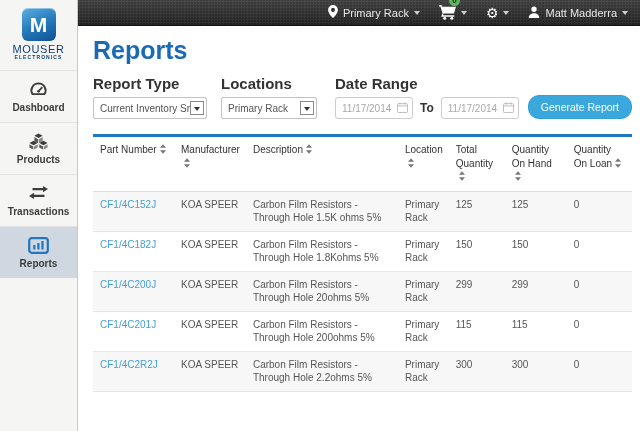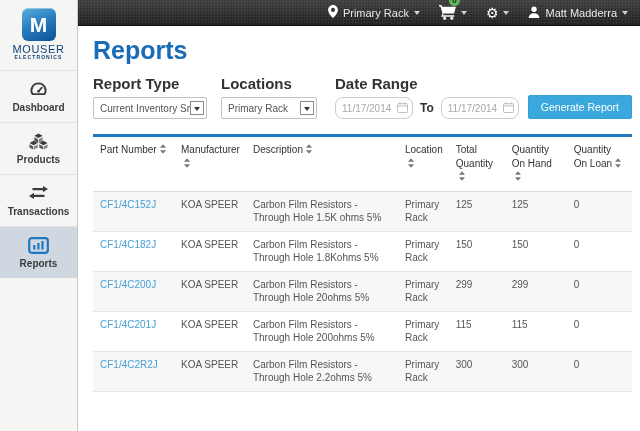--- a/index.html
+++ b/index.html
@@ -57,27 +57,27 @@
   .fgroup{margin-right:12px;}
   .flabel{display:block;font-size:15px;font-weight:bold;color:#333;margin-bottom:5px;}
   .select{height:22px;border:1px solid #c2c2c2;border-radius:2px;background:#fff;
           display:flex;align-items:center;padding:0 2px 0 6px;font-size:10px;color:#555;cursor:pointer;}
   .select.rt{width:114px;} .select.loc{width:96px;}
   .sel-text{flex:1;white-space:nowrap;overflow:hidden;}
   .sel-arrow{width:14px;height:14px;border:1px solid #8a8a8a;display:flex;align-items:center;
              justify-content:center;background:#fff;flex:none;}
   .sel-arrow .caret{border-top-color:#333;margin-top:2px;}
   .date-row{display:flex;align-items:center;}
-  .date-input{position:relative;width:78px;height:22px;border:1px solid #ccc;border-radius:8px;
+  .date-input{position:relative;width:78px;height:22px;border:1px solid #ccc;border-radius:3px;
               background:#fff;display:flex;align-items:center;padding-right:4px;}
   .date-input input{border:0;outline:0;flex:1;min-width:0;padding:0 0 0 6px;font-size:10px;
                     color:#a9a9a9;background:transparent;font-family:"Liberation Sans",sans-serif;}
   .to{font-size:12px;font-weight:bold;color:#333;margin:0 7px;}
   .generate{margin-top:20px;margin-left:9px;height:24px;background:var(--button-blue);
-            border:1px solid #31a0d6;color:#fff;font-size:10.5px;border-radius:2px;
+            border:1px solid #31a0d6;color:#fff;font-size:10.5px;border-radius:11px;
             padding:0 12px;cursor:pointer;font-family:"Liberation Sans",sans-serif;}
 
   
   .panel-heading{background:var(--panel-heading);border:1px solid #d2dfe9;border-bottom:none;
                  border-radius:3px 3px 0 0;height:27px;display:flex;justify-content:flex-end;
                  align-items:center;padding:0 6px;}
   .export{background:#fff;border:1px solid #d9d9d9;color:var(--link-blue);font-size:10px;
           height:19px;padding:0 8px;border-radius:3px;cursor:pointer;
           font-family:"Liberation Sans",sans-serif;}
   table{width:100%;border-collapse:collapse;border-top:3px solid var(--accent-blue);font-size:10px;}

